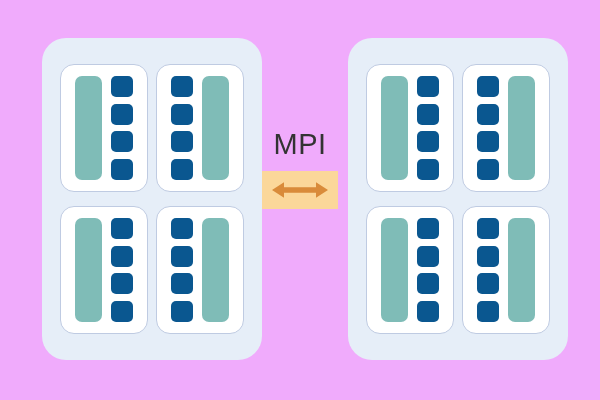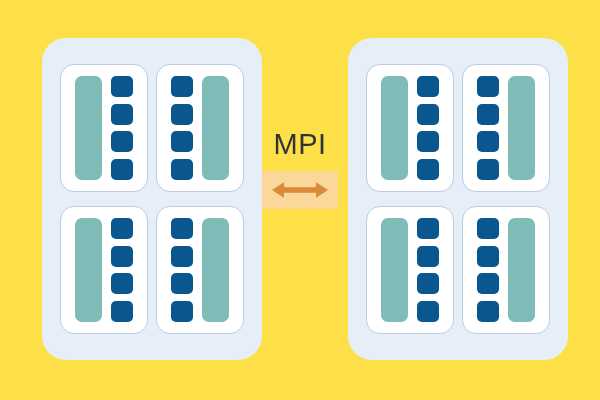--- a/index.html
+++ b/index.html
@@ -12,21 +12,21 @@
     height: 400px;
     background: #ffffff;
     font-family: "Liberation Sans", sans-serif;
     overflow: hidden;
   }
 
   #stage {
     position: relative;
     width: 600px;
     height: 400px;
-    background: #fde047;
+    background: #f0abfc;
   }
 
   
   .node {
     position: absolute;
     top: 38px;
     width: 220px;
     height: 322px;
     background: #E6EEF8;
     border-radius: 24px;

